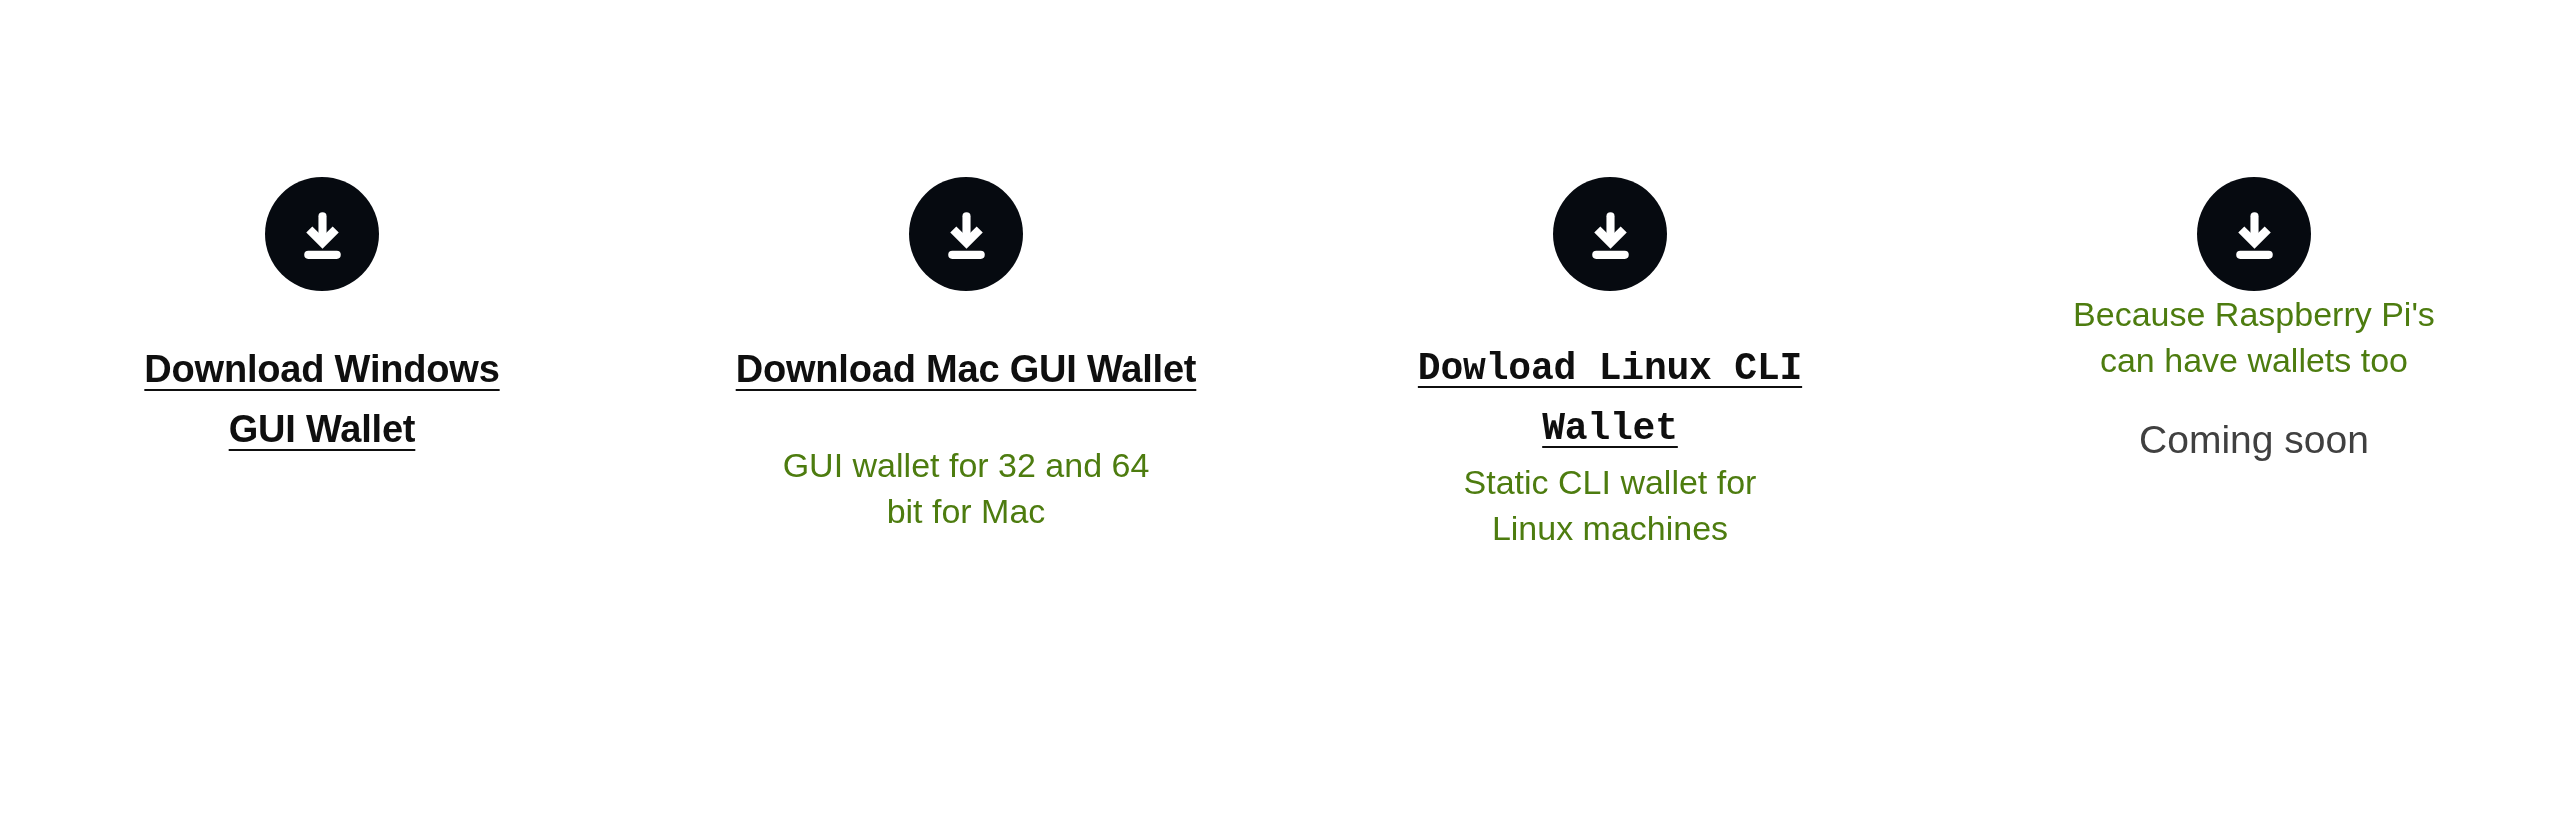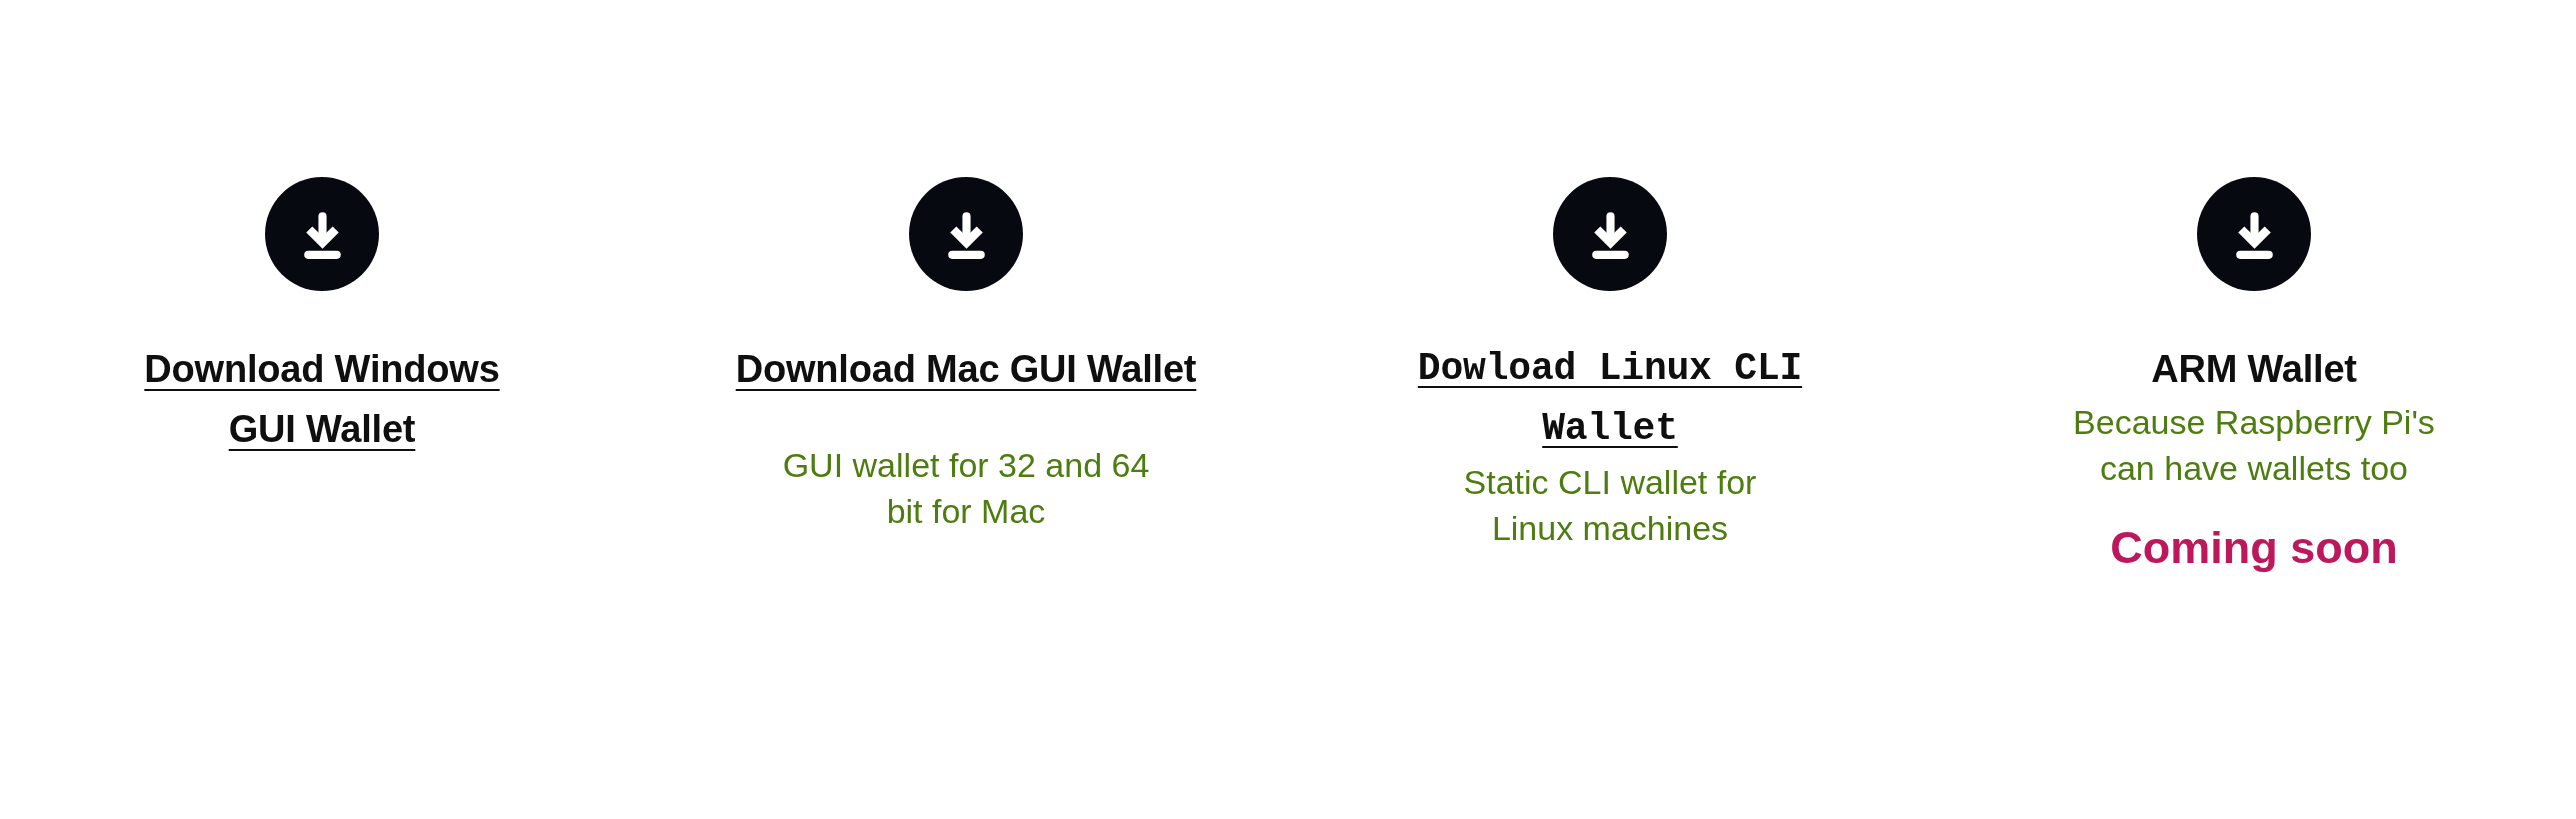--- a/index.html
+++ b/index.html
@@ -96,24 +96,24 @@
 
   .col-1 .wallet-desc { margin-top: 43px; max-width: 393px; }
   .col-2 .wallet-desc { margin-top: 43px; max-width: 393px; }
   .col-3 .wallet-desc { max-width: 374px; }
   .col-4 .wallet-desc { max-width: 393px; }
 
   .wallet-note {
     margin: 0;
     padding: 0;
     margin-top: 34px;
-    font-size: 45px;
+    font-size: 39px;
     line-height: 46px;
-    font-weight: 700;
-    color: #be185d;
+    font-weight: 400;
+    color: #404040;
   }
 
   .hidden-note { visibility: hidden; }
 </style>
 </head>
 <body>
 
 <div class="download-section">
 
   <div class="wallet-column col-1">
@@ -163,19 +163,18 @@
   <div class="wallet-column col-4">
     <div class="icon-wrap">
       <span class="download-circle">
         <svg viewBox="0 0 64 64" aria-hidden="true">
           <rect x="28" y="10" width="8" height="27" rx="4" fill="#ffffff"></rect>
           <path d="M16 30 L22 24 L32 34 L42 24 L48 30 L32 46 Z" fill="#ffffff"></path>
           <rect x="14" y="48" width="36" height="8" rx="4" fill="#ffffff"></rect>
         </svg>
       </span>
     </div>
-    <h3 class="wallet-title">ARM Wallet</h3>
     <p class="wallet-desc">Because Raspberry Pi's can have wallets too</p>
     <p class="wallet-note">Coming soon</p>
   </div>
 
 </div>
 
 
 </body></html>

